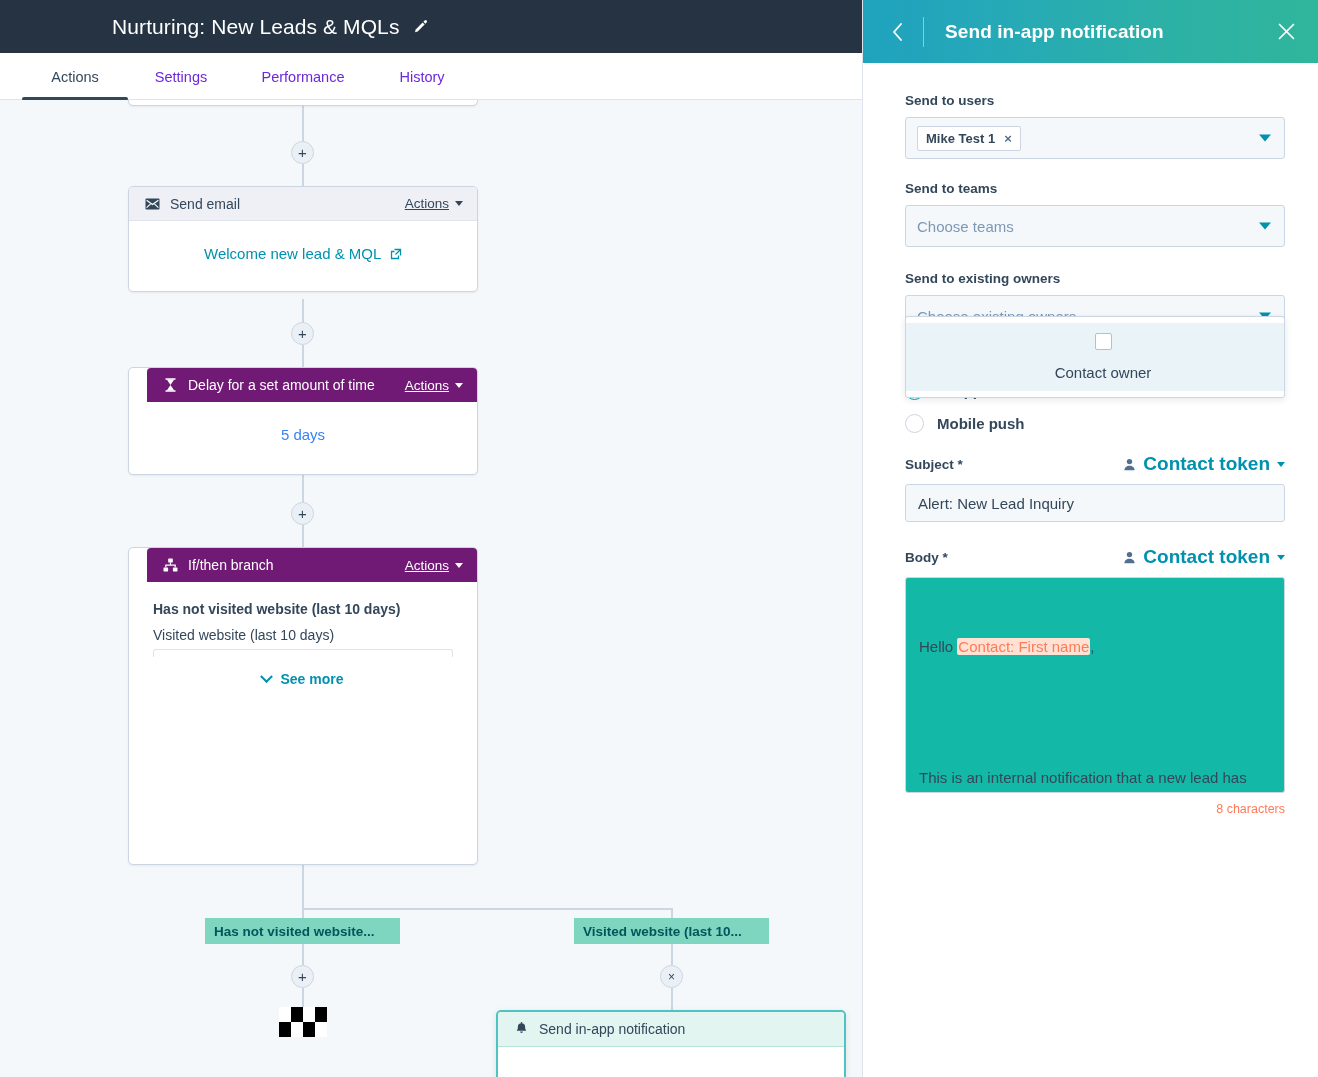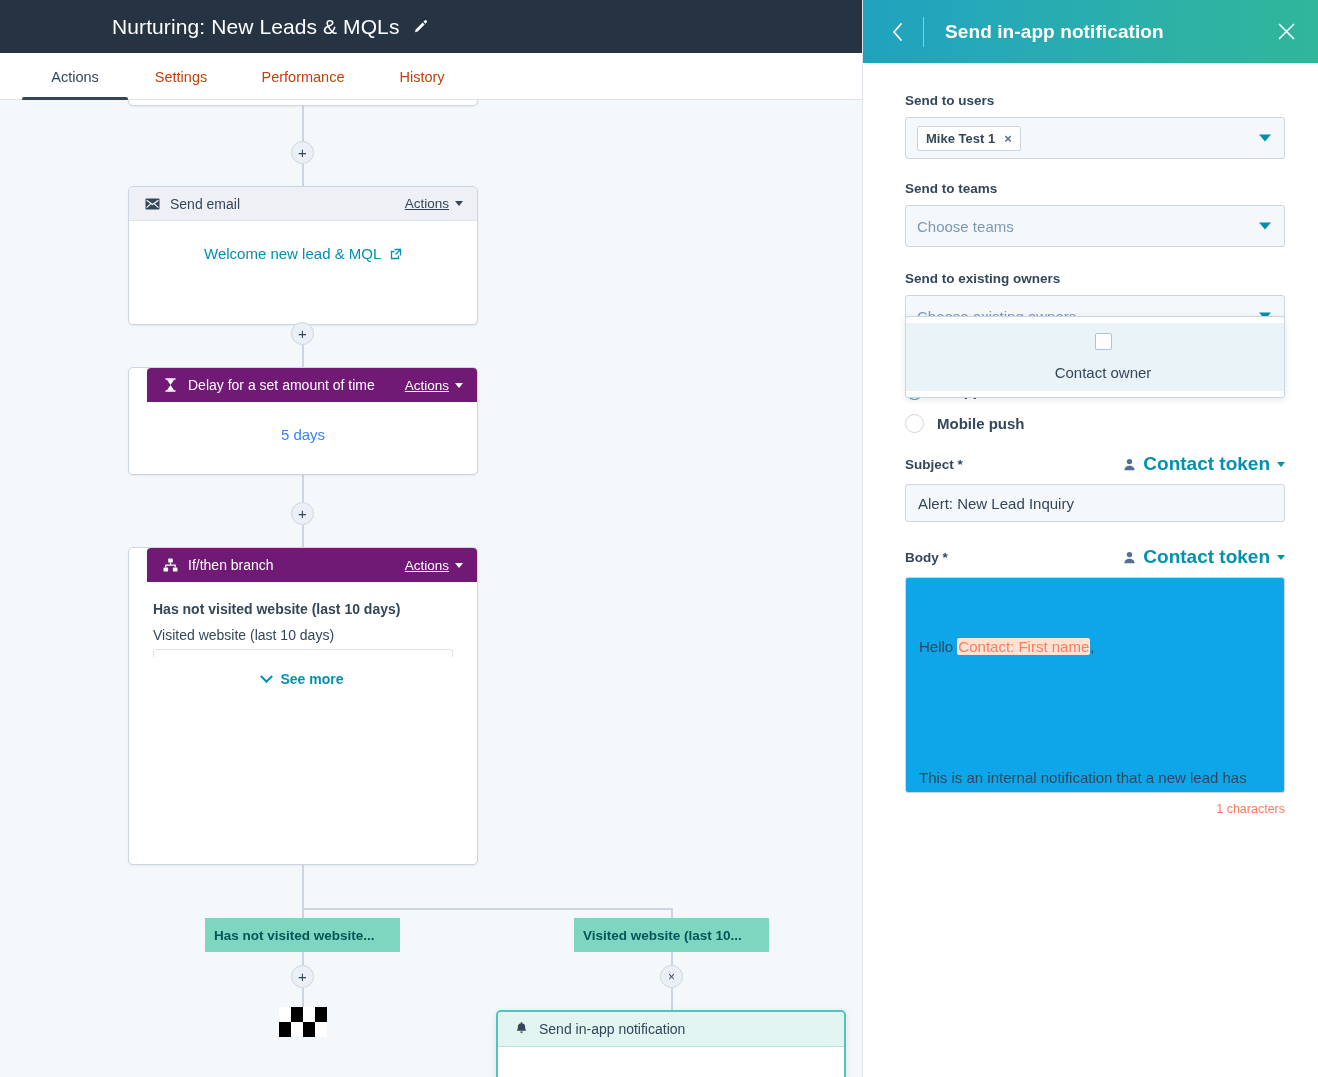--- a/index.html
+++ b/index.html
@@ -32,21 +32,21 @@
     display: inline-flex; align-items: center; justify-content: center;
   }
   #tabbar {
     position: absolute; left: 0; top: 53px; width: 862px; height: 47px;
     background: #ffffff;
     border-bottom: 1px solid #dfe3eb;
   }
   .tab {
     position: absolute; top: 0; height: 47px;
     display: flex; align-items: center; justify-content: center;
-    font-size: 14.5px; color: #c2410c; cursor: pointer;
+    font-size: 14.5px; color: #6d28d9; cursor: pointer;
     white-space: nowrap;
   }
   .tab.active { color: #33475b; font-weight: 400; }
   .tab-underline {
     position: absolute; bottom: -1px; left: 0; right: 0;
     height: 4px; background: #33475b; border-radius: 2px;
   }
 
   
   #canvas {
@@ -131,21 +131,21 @@
     display: flex; align-items: center; justify-content: center; gap: 9px;
     color: #0091ae; font-weight: 700; font-size: 14px;
     padding-top: 14px; cursor: pointer;
   }
   .chev-down {
     width: 9px; height: 9px; border-right: 2px solid currentColor;
     border-bottom: 2px solid currentColor; transform: rotate(45deg) translate(-2px,-2px);
   }
 
   .branch-pill {
-    position: absolute; height: 34px; background: #7fd6c0;
+    position: absolute; height: 26px; background: #7fd6c0;
     color: #00565a; font-weight: 700; font-size: 13.5px;
     display: flex; align-items: center; padding: 0 9px;
     white-space: nowrap; overflow: hidden; z-index: 3; cursor: pointer;
   }
 
   .flag {
     position: absolute; width: 48px; height: 30px; z-index: 3;
     background: #ffffff;
   }
 
@@ -240,21 +240,21 @@
     display: inline-flex; align-items: center; gap: 7px;
     color: #0091ae; font-size: 19px; font-weight: 700; cursor: pointer;
   }
   .hs-input {
     width: 380px; height: 38px; background: #f5f8fa;
     border: 1px solid #cbd6e2; border-radius: 3px;
     padding: 0 12px; font-size: 15px; color: #33475b;
     display: flex; align-items: center; margin-bottom: 24px;
   }
   .hs-textarea {
-    width: 380px; height: 216px; background: #0ea5e9;
+    width: 380px; height: 216px; background: #14b8a6;
     border: 1px solid #cbd6e2; border-radius: 3px;
     padding: 14px 13px; font-size: 15px; color: #33475b; line-height: 1.46;
     overflow: hidden; white-space: pre-wrap;
   }
   .token-pill {
     background: #ffe2d4; color: #ff7a59; padding: 0 1px; border-radius: 2px;
   }
   .char-count {
     width: 380px; text-align: right; color: #ff7a59;
     font-size: 12.5px; margin-top: 9px;
@@ -297,21 +297,21 @@
     <div id="canvas">
 
       <div class="card" style="left:128px; top:-56px; width:350px; height:62px;"></div>
 
       <div class="connector" style="left:302px; top:6px; height:38px;"></div>
       <div class="plus-node" style="left:291px; top:41px;">
         <span>+</span>
       </div>
       <div class="connector" style="left:302px; top:64px; height:22px;"></div>
 
-      <div class="card" style="left:128px; top:86px; width:350px; height:139px;">
+      <div class="card" style="left:128px; top:86px; width:350px; height:106px;">
         <div class="card-header hdr-light">
           <span class="hdr-ico">
             <svg width="15" height="12" viewBox="0 0 15 12">
               <rect x="0.5" y="0.5" width="14" height="11" rx="1" fill="#33475b"></rect>
               <path d="M1.6 2.2 L7.5 6.4 L13.4 2.2" stroke="#ffffff" stroke-width="1.2" fill="none"></path>
               <path d="M1.6 9.6 L5.6 5.9 M13.4 9.6 L9.4 5.9" stroke="#ffffff" stroke-width="1.1" fill="none"></path>
             </svg>
           </span>
           <span class="hdr-title">Send email</span>
           <span class="actions-link" style="color:#33475b;">
@@ -517,21 +517,21 @@
         </span>
       </div>
       <div class="hs-textarea">
         <div><span>Hello </span><span class="token-pill">Contact: First name</span><span>,</span></div>
         <div style="height:22px;"></div>
         <div>This is an internal notification that a new lead has inquired about our services. Please reach out ASAP.</div>
         
         
         
       </div>
-      <div class="char-count">1 characters</div>
+      <div class="char-count">8 characters</div>
 
       <div id="owners-dropdown">
         <div class="dd-option">
           <span class="dd-checkbox"></span>
           <span class="dd-label">Contact owner</span>
         </div>
       </div>
 
     </div>
   </div>

